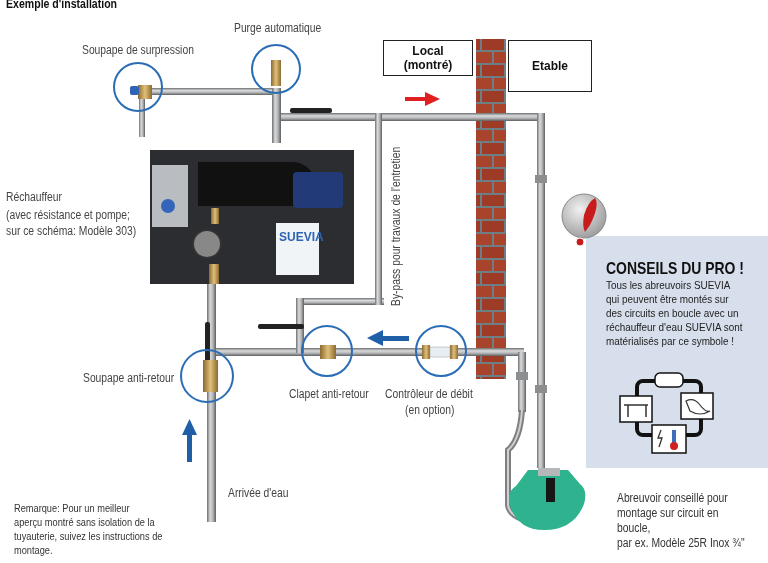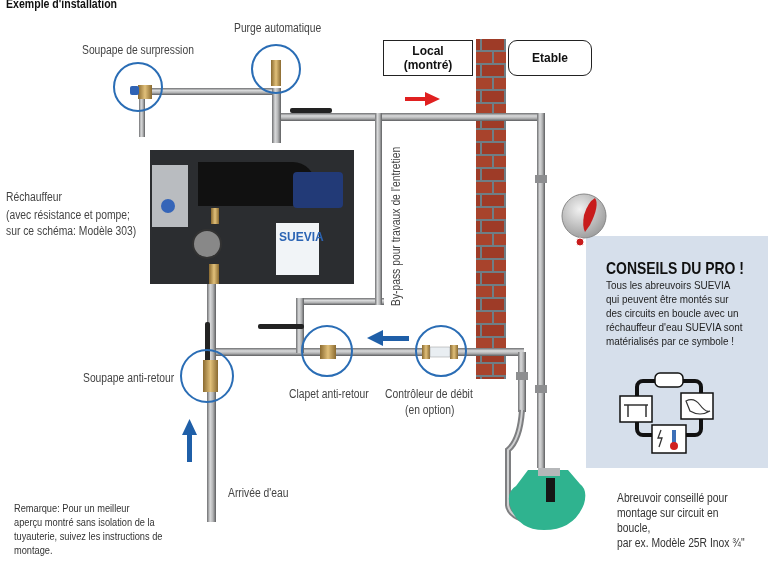--- a/index.html
+++ b/index.html
@@ -150,21 +150,21 @@
     <rect x="538" y="468" width="22" height="8" fill="#b5b7b9"></rect>
   </g>
 </svg>
 
 <div class="abs title">Exemple d'installation</div>
 
 <div class="abs zone" style="left:383px;top:40px;width:90px;height:36px;">
   <span>Local</span>
   <span>(montré)</span>
 </div>
-<div class="abs zone" style="left:508px;top:40px;width:84px;height:36px;border-radius:9px;">
+<div class="abs zone" style="left:508px;top:40px;width:84px;height:52px;">
   <span>Etable</span>
 </div>
 
 <div class="abs lbl" style="left:82px;top:43px;">Soupape de surpression</div>
 <div class="abs lbl" style="left:234px;top:21px;">Purge automatique</div>
 
 <div class="abs lbl" style="left:6px;top:190px;">Réchauffeur</div>
 <div class="abs lbl" style="left:6px;top:208px;">(avec résistance et pompe;</div>
 <div class="abs lbl" style="left:6px;top:224px;">sur ce schéma: Modèle 303)</div>
 

